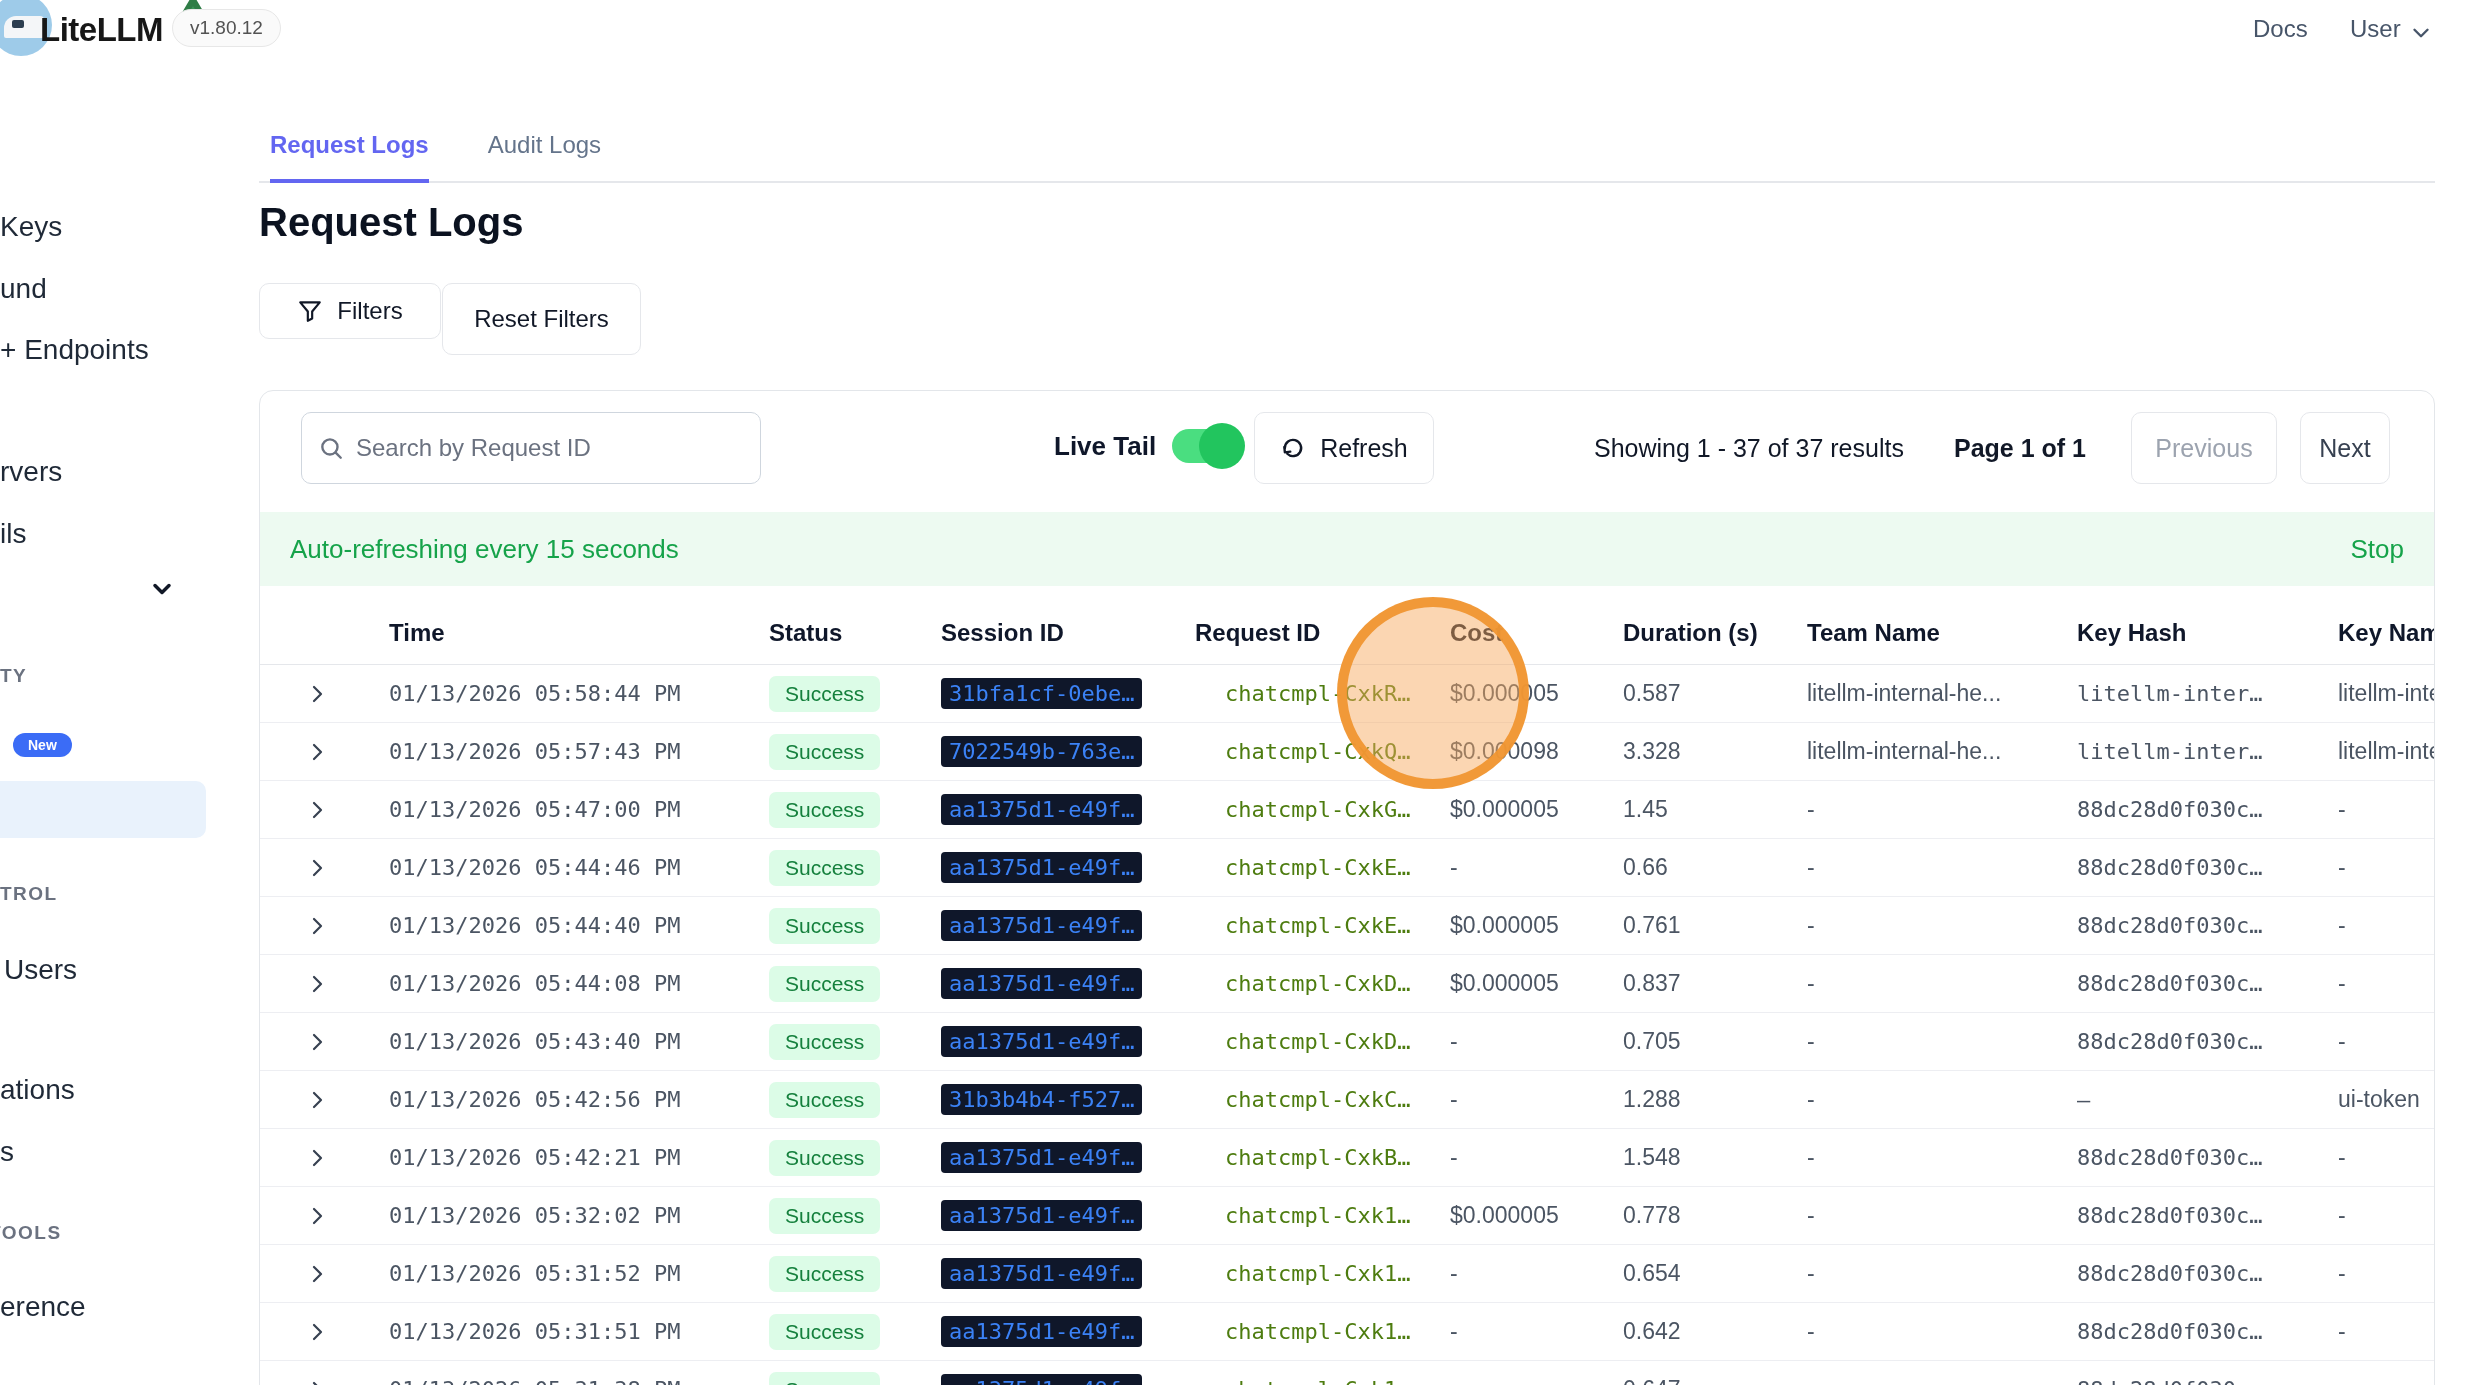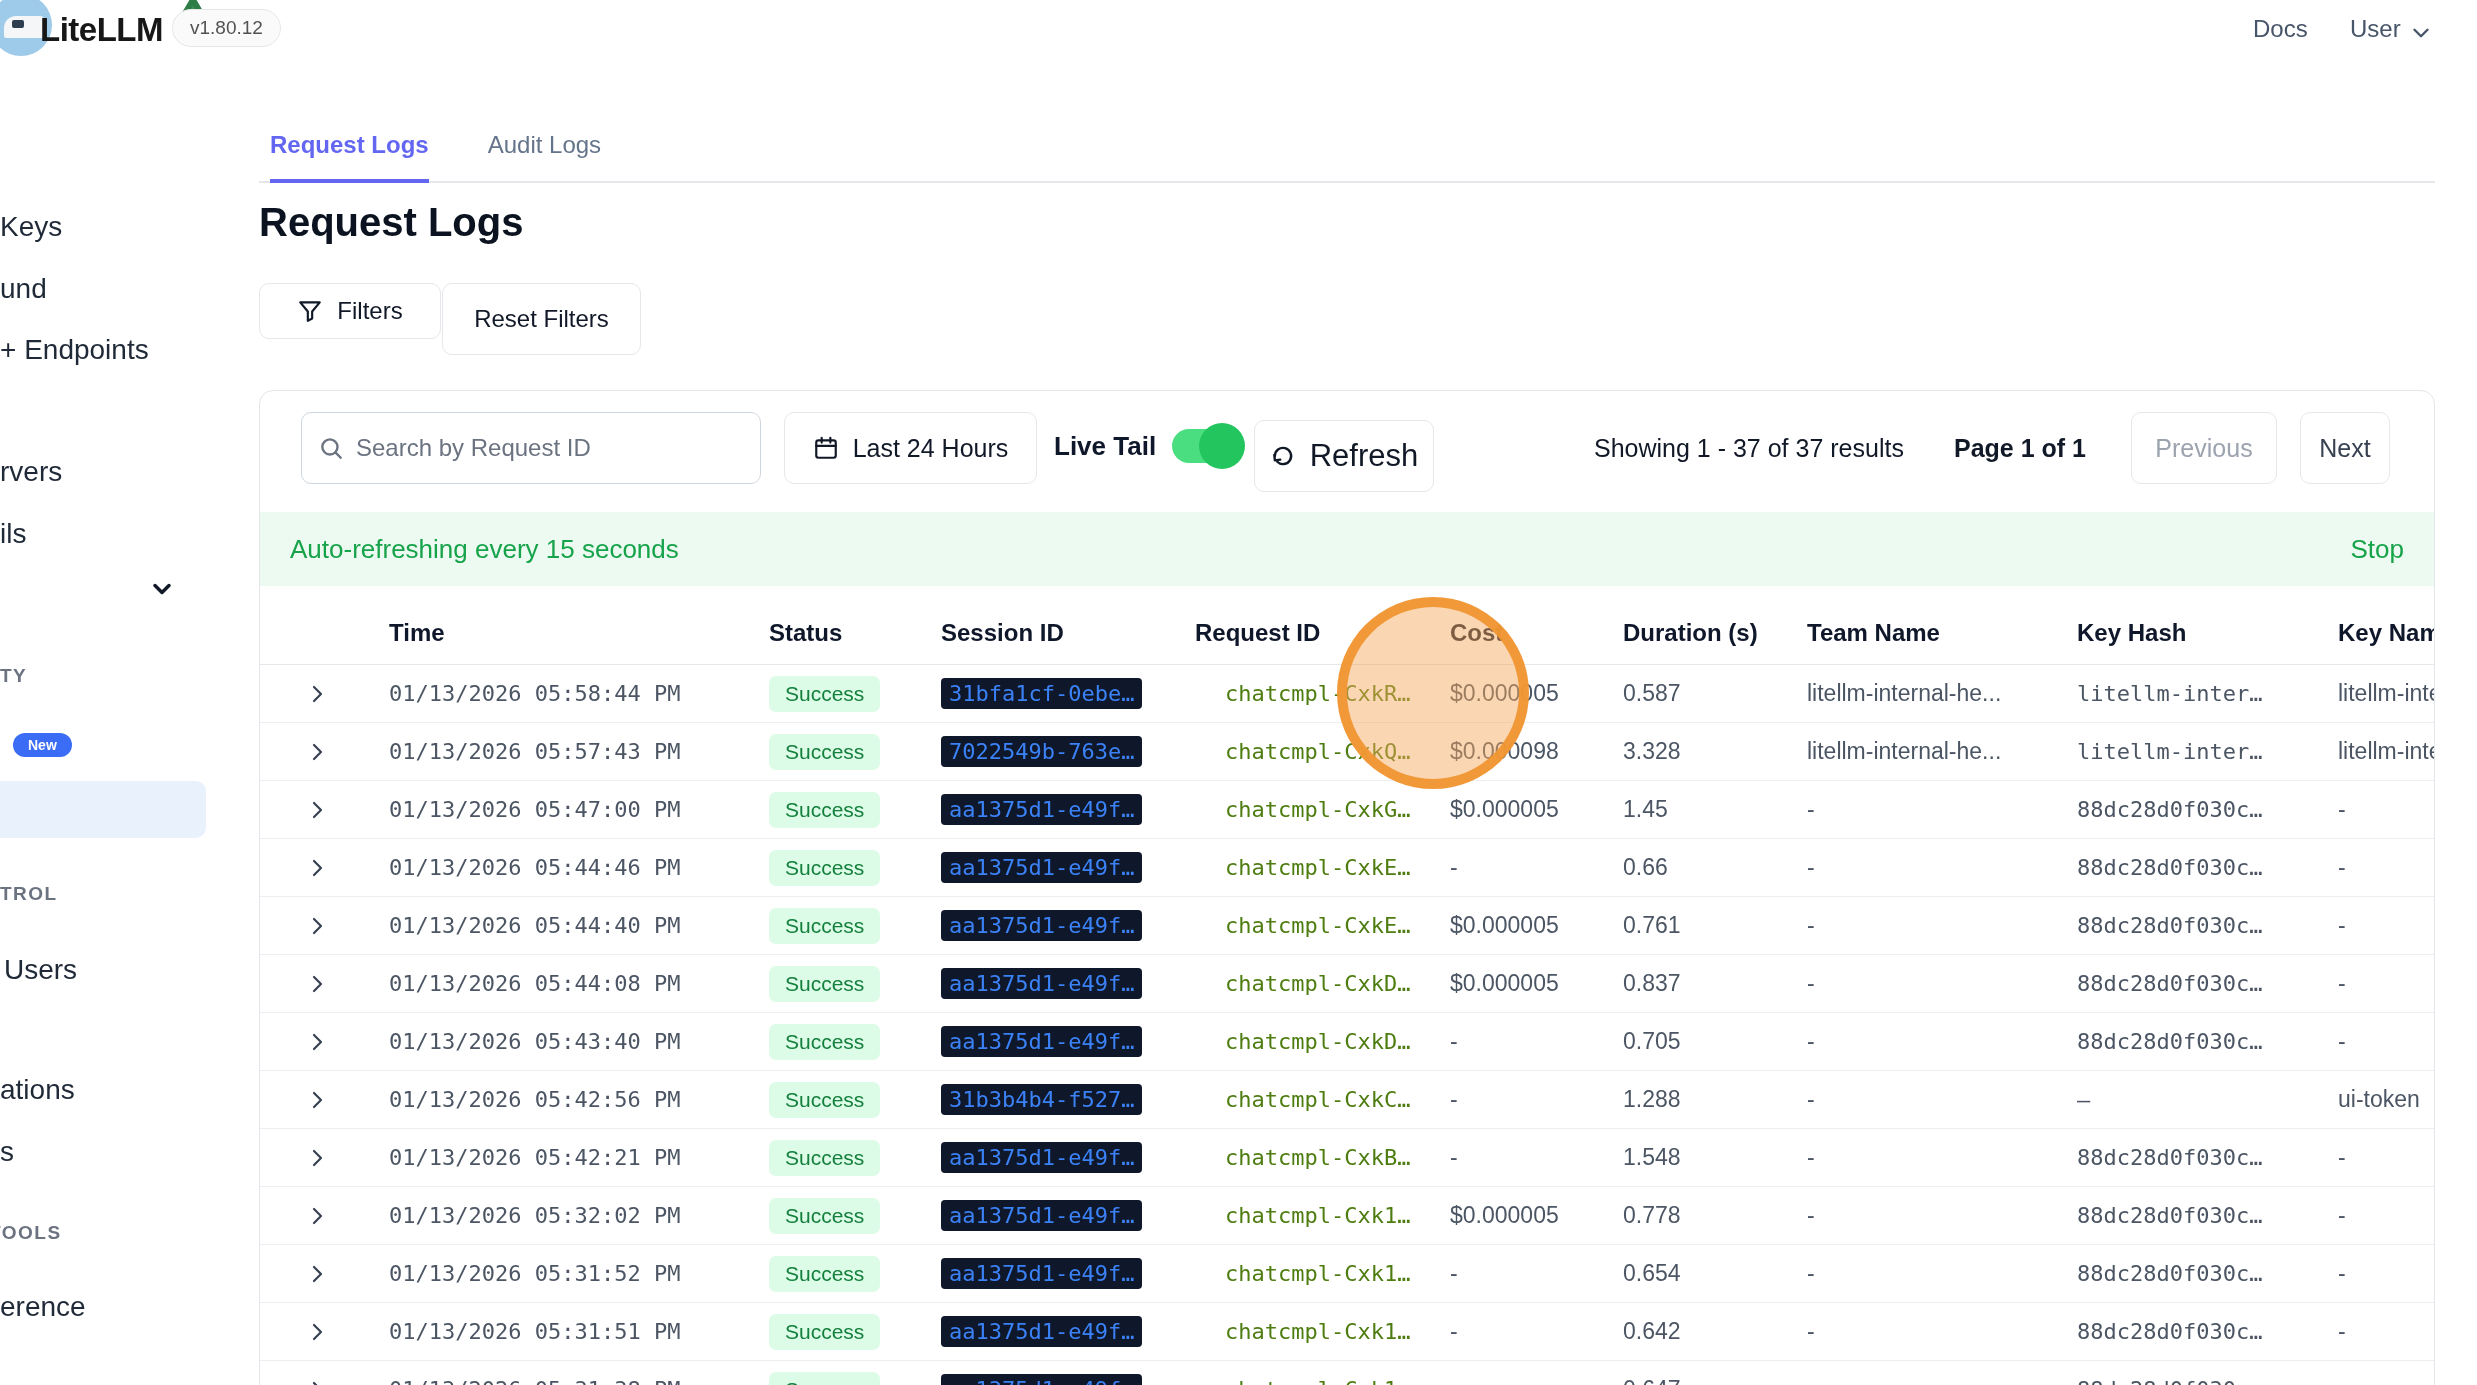--- a/index.html
+++ b/index.html
@@ -56,21 +56,21 @@
   .search-box { position:absolute; left:41px; top:21px; width:460px; height:72px;
     border:1.5px solid #cfd6de; border-radius:10px; display:flex; align-items:center; padding:0 16px; gap:12px; background:#fff; }
   .search-box input { border:none; outline:none; font-size:24px; color:#374151; width:100%;
     font-family:"Liberation Sans",sans-serif; background:transparent; }
   .search-box input::placeholder { color:#6b7280; }
 
   .date-btn { position:absolute; left:524px; top:21px; width:253px; height:72px; font-size:25px; }
   .livetail-lbl { position:absolute; left:794px; top:40px; font-size:26px; font-weight:600; color:#0f172a; }
   .toggle { position:absolute; left:912px; top:38px; width:66px; height:34px; border-radius:17px; background:#4ade80; cursor:pointer; }
   .toggle-knob { position:absolute; right:-7px; top:-6px; width:46px; height:46px; border-radius:50%; background:#22c55e; }
-  .refresh-btn { position:absolute; left:994px; top:21px; width:180px; height:72px; font-size:31px;margin-top:8px; }
+  .refresh-btn { position:absolute; left:994px; top:21px; width:180px; height:72px; font-size:25px; }
   .showing { position:absolute; left:1334px; top:43px; font-size:25px; color:#111827; }
   .pageinfo { position:absolute; left:1694px; top:43px; font-size:25px; font-weight:600; color:#111827; }
   .prev-btn { position:absolute; left:1871px; top:21px; width:146px; height:72px; font-size:25px; color:#9ca3af; }
   .next-btn { position:absolute; left:2040px; top:21px; width:90px; height:72px; font-size:25px; color:#374151; }
 
   .banner { position:absolute; left:0; top:121px; width:100%; height:74px; background:#edfaf1;
     display:flex; align-items:center; justify-content:space-between; padding:0 30px; }
   .banner-text { font-size:26px; color:#16a34a; }
   .banner-stop { font-size:26px; color:#16a34a; cursor:pointer; }
 
@@ -161,31 +161,20 @@
   <div class="search-box">
     <span>
       <svg width="26" height="26" viewBox="0 0 24 24" fill="none" stroke="#6b7280" stroke-width="2.2" stroke-linecap="round">
           <circle cx="11" cy="11" r="7"></circle>
           <line x1="16.5" y1="16.5" x2="21" y2="21"></line>
         </svg>
     </span>
     <input type="text" placeholder="Search by Request ID" style="">
   </div>
 
-  <button class="btn date-btn">
-    <span>
-      <svg width="26" height="26" viewBox="0 0 24 24" fill="none" stroke="#111827" stroke-width="2" stroke-linecap="round">
-          <rect x="3" y="5" width="18" height="16" rx="2"></rect>
-          <line x1="8" y1="2.5" x2="8" y2="7"></line>
-          <line x1="16" y1="2.5" x2="16" y2="7"></line>
-          <line x1="3" y1="10" x2="21" y2="10"></line>
-        </svg>
-    </span>
-    <span>Last 24 Hours</span>
-  </button>
 
   <div class="livetail-lbl">Live Tail</div>
   <div class="toggle">
       <div class="toggle-knob"></div>
     </div>
 
   <button class="btn refresh-btn">
     <span>
       <svg width="26" height="26" viewBox="0 0 24 24" fill="none" stroke="#111827" stroke-width="2.2" stroke-linecap="round" stroke-linejoin="round">
           <path d="M4.5 12a7.5 7.5 0 1 1 2.2 5.3"></path>

